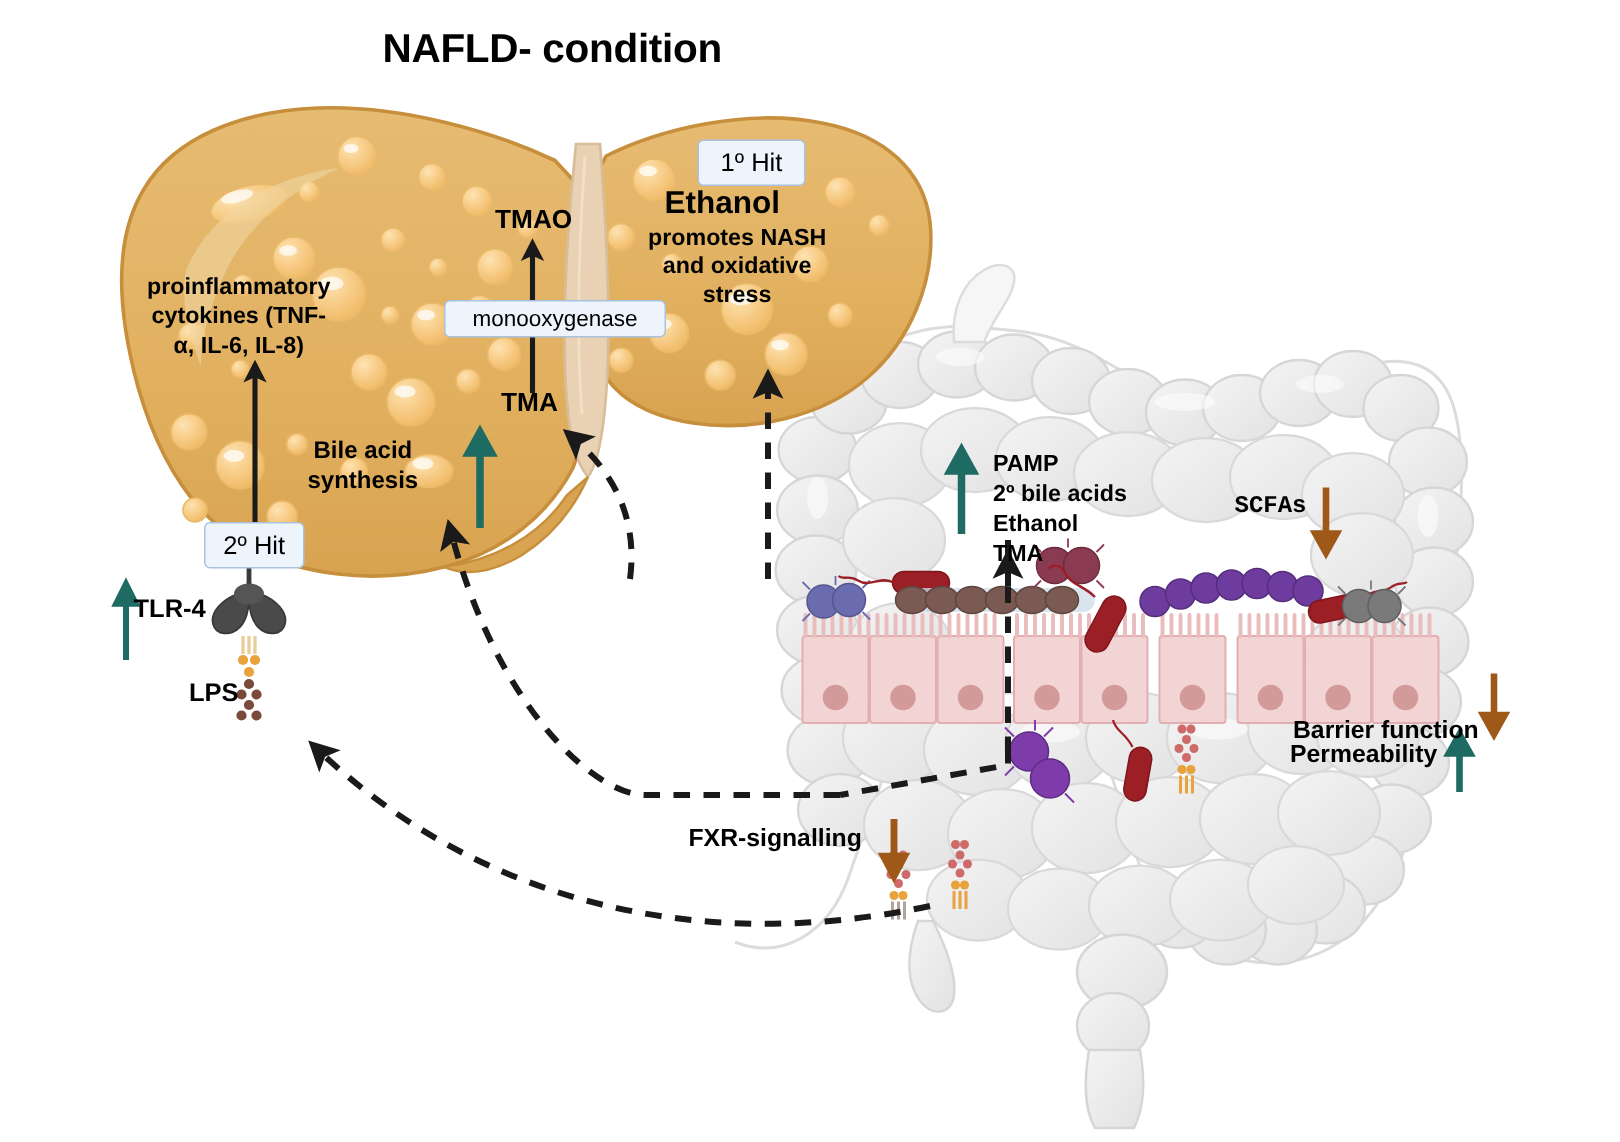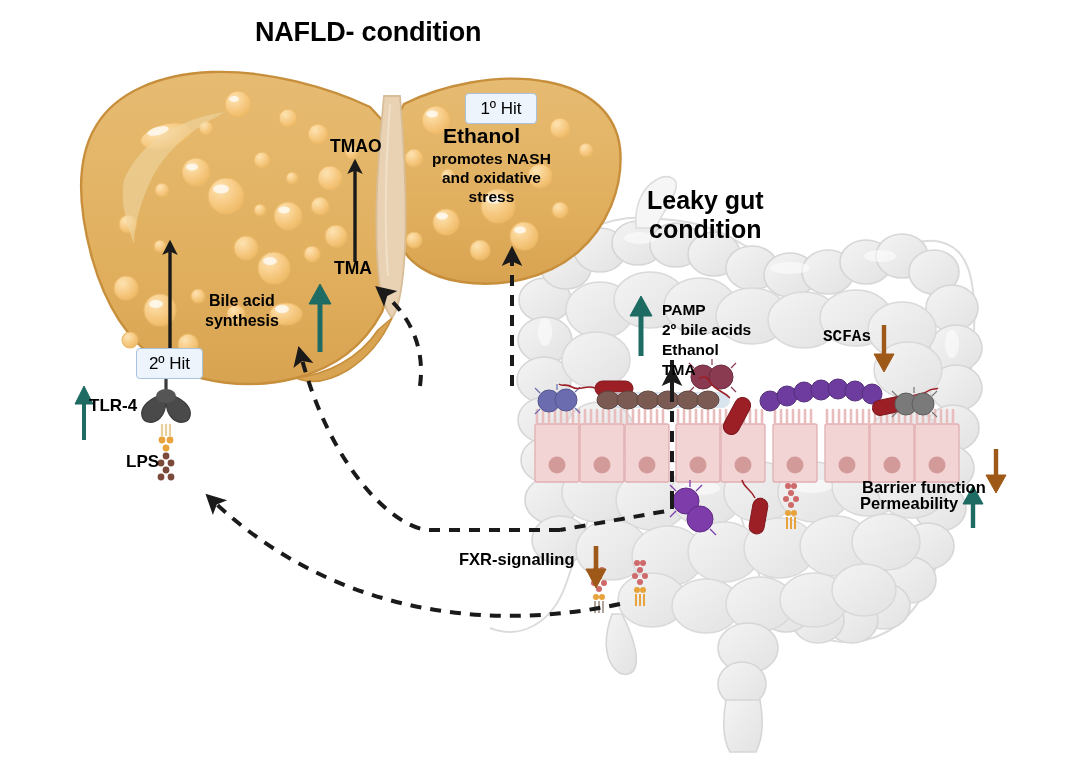--- a/index.html
+++ b/index.html
@@ -532,33 +532,36 @@
           </g>
       <g>
             <path d="M596 546 V572" stroke-width="4.6"></path>
         <path d="M596 588 l10 -19 h-20 Z"></path>
           </g>
     </g>
   </g>
 </svg>
 
 <div class="lbl" id="t-nafld">NAFLD- condition</div>
-<div class="lbl ctr" id="t-leaky"><span>Leaky gut</span><br><span>condition</span></div>
-
+
+<div class="lbl" id="l-cyto">proinflammatory
+cytokines (TNF-
+α, IL-6, IL-8)</div>
 <div class="lbl" id="l-tmao">TMAO</div>
 <div class="lbl" id="l-tma">TMA</div>
 <div class="lbl" id="l-ethanol">Ethanol</div>
 <div class="lbl" id="l-ethsub">promotes NASH
 and oxidative
 stress</div>
 <div class="lbl" id="l-bile">Bile acid
 synthesis</div>
 <div class="lbl" id="l-tlr4">TLR-4</div>
 <div class="lbl" id="l-lps">LPS</div>
 
+<div class="box" id="b-mono">monooxygenase</div>
 <div class="box" id="b-hit1">1º Hit</div>
 <div class="box" id="b-hit2">2º Hit</div>
 
 <div class="lbl" id="l-pamp">PAMP
 2º bile acids
 Ethanol
 TMA</div>
 <div class="lbl" id="l-scfa">SCFAs</div>
 <div class="lbl" id="l-barrier">Barrier function</div>
 <div class="lbl" id="l-perm">Permeability</div>

